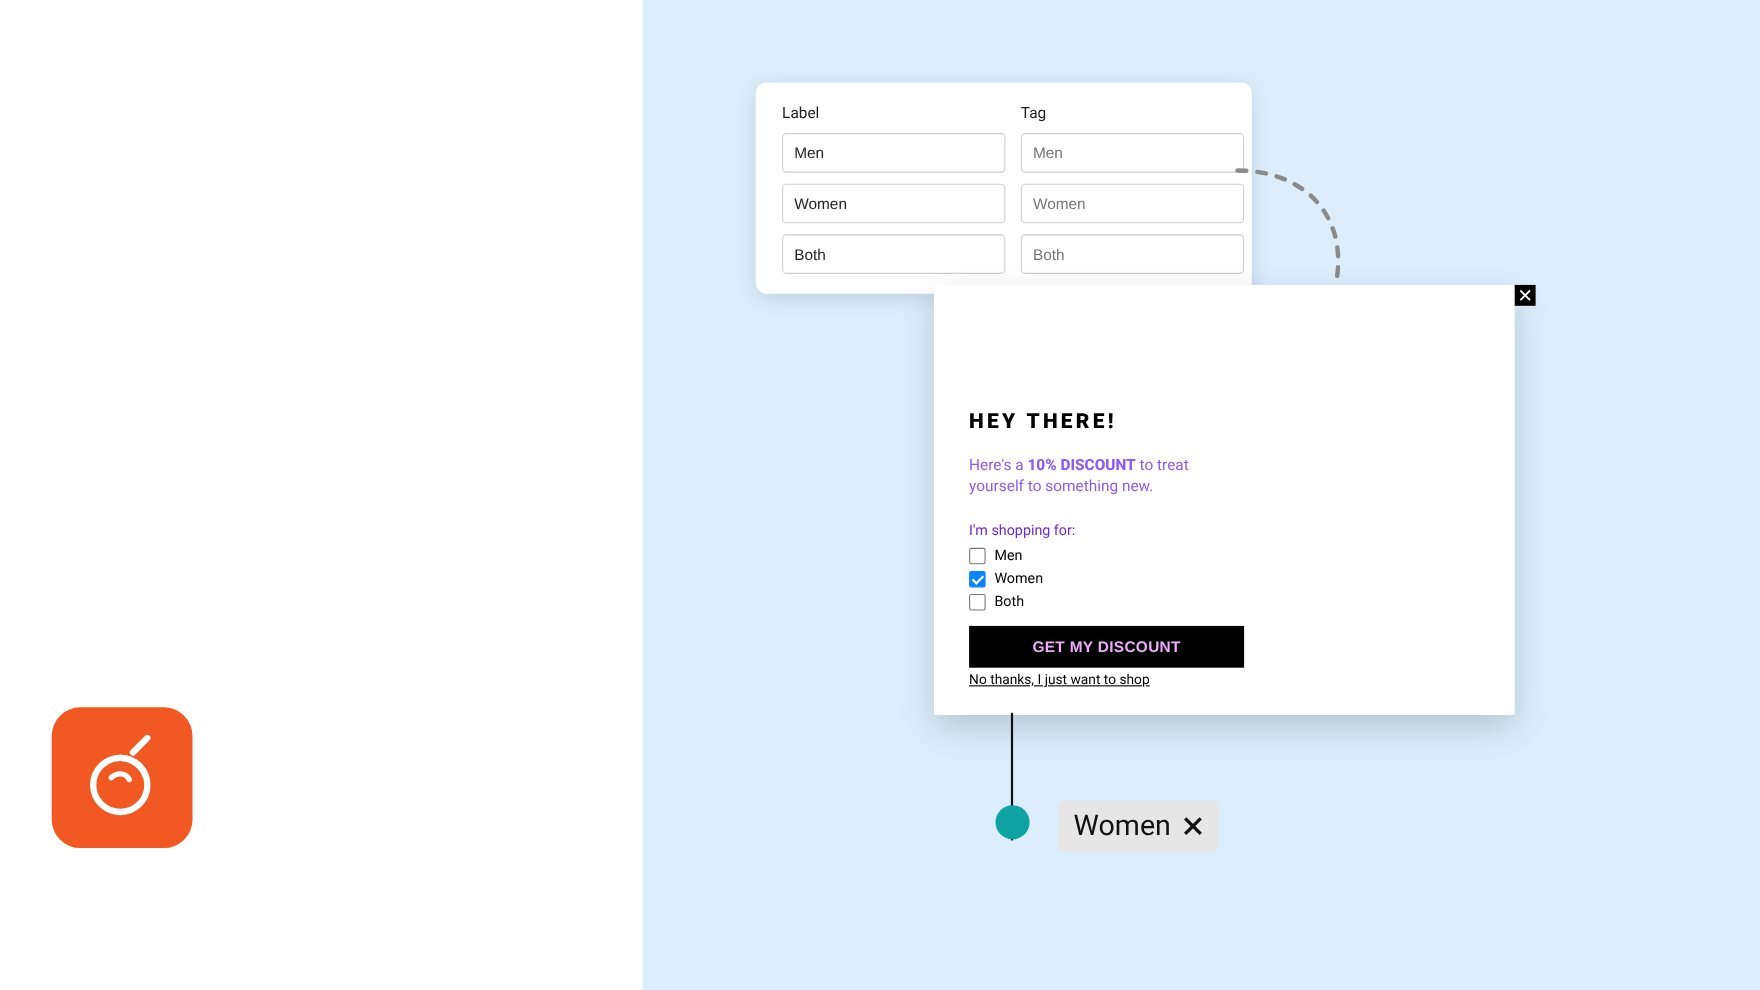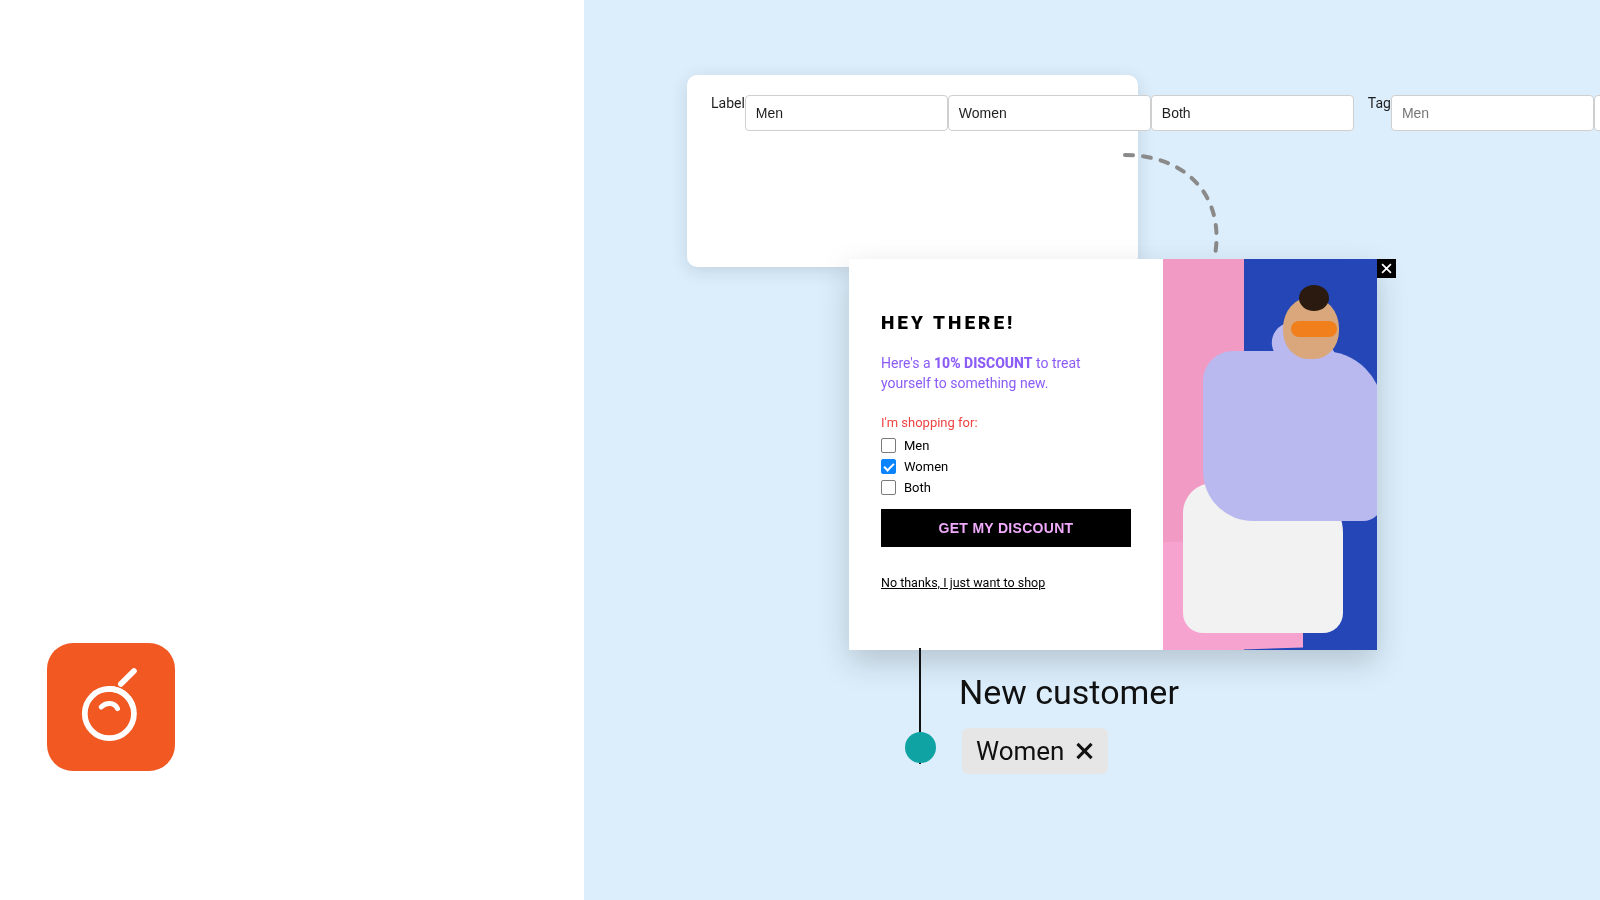--- a/index.html
+++ b/index.html
@@ -8,42 +8,42 @@
   .right-bg { position: absolute; left: 584px; top: 0; width: 1016px; height: 900px; background: #dceefc; }
 
   
   .headline { position: absolute; left: 49px; top: 330px; width: 520px; font-size: 46px; line-height: 1.12; color: #000; font-weight: 400; letter-spacing: -0.5px; }
   .logo { position: absolute; left: 47px; top: 643px; width: 128px; height: 128px; background: #f25822; border-radius: 26px; display: flex; align-items: center; justify-content: center; }
   .logo svg { width: 82px; height: 82px; }
 
   
   .labeltag-card { position: absolute; left: 687px; top: 75px; width: 451px; height: 192px; background: #fff; border-radius: 10px; box-shadow: 0 4px 18px rgba(0,0,0,0.12); padding: 20px 24px 20px 24px; }
   .lt-cols { display: flex; gap: 14px; }
-  .lt-col { flex: 1; display: flex; }
+  .lt-col { flex: 1; display: flex; flex-direction: column; }
   .lt-head { font-size: 14px; color: #1e1e1e; margin-bottom: 10px; font-weight: 400; }
   .lt-input { height: 36px; border: 1px solid #cfcfcf; border-radius: 4px; padding: 0 10px; font-size: 14px; color: #1e1e1e; margin-bottom: 10px; background: #fff; }
   .lt-input.placeholder { color: #9a9a9a; }
 
   
   .connector { position: absolute; left: 1115px; top: 145px; width: 120px; height: 120px; pointer-events: none; }
 
   
-  .popup { position: absolute; left: 849px; top: 259px; width: 528px; height: 391px; background: #fff; box-shadow: 0 12px 30px rgba(0,0,0,0.18); display: flex; }
+  .popup { position: absolute; left: 849px; top: 259px; width: 528px; height: 391px; background: #fff; box-shadow: 0 12px 30px rgba(0,0,0,0.18); display: flex; align-items: flex-end; }
   .popup-left { flex: 1.1; padding: 52px 32px 24px 32px; }
   .popup-title { font-weight: 900; letter-spacing: 3px; font-size: 19px; color: #000; margin-bottom: 20px; }
   .popup-sub { font-size: 14px; line-height: 1.4; color: #8b5cf6; margin-bottom: 22px; }
   .popup-sub b { font-weight: 800; }
   .email-input { width: 100%; height: 32px; border: 1.5px solid #000; padding: 0 8px; font-size: 13px; color: #000; margin-bottom: 18px; background: #fff; }
-  .shop-label { font-size: 13px; color: #ef4444; margin-bottom: 8px; }
+  .shop-label { font-size: 13px; color: #6d28d9; margin-bottom: 8px; }
   .opt { display: flex; align-items: center; gap: 8px; margin-bottom: 6px; font-size: 13px; }
   .chk { width: 15px; height: 15px; border: 1.5px solid #7a7a7a; border-radius: 2px; background: #fff; display: inline-flex; align-items: center; justify-content: center; }
   .chk.checked { background: #0a84ff; border-color: #0a84ff; }
   .chk.checked::after { content: ""; width: 4px; height: 8px; border: solid #fff; border-width: 0 2px 2px 0; transform: rotate(45deg); margin-top: -2px; }
   .cta-btn { margin-top: 14px; width: 100%; height: 38px; background: #000; color: #f0abfc; font-weight: 700; font-size: 14px; letter-spacing: 0.3px; border: none; display: flex; align-items: center; justify-content: center; }
-  .no-thanks { margin-top: 28px; font-size: 12.5px; color: #000; text-decoration: underline; display: inline-block; }
+  .no-thanks { margin-top: 4px; font-size: 12.5px; color: #000; text-decoration: underline; display: inline-block; }
   .popup-right { width: 214px; position: relative; overflow: hidden; }
   .img-blue { position: absolute; right: 0; top: 0; width: 62%; height: 100%; background: #2446b6; }
   .img-pink { position: absolute; left: 0; top: 0; width: 48%; height: 100%; background: #f19bc4; }
   .img-pinkbox { position: absolute; left: -10px; bottom: 0; width: 150px; height: 110px; background: #f6a4cf; transform: skewY(-2deg); }
   .close-btn { position: absolute; top: 0; right: -19px; width: 19px; height: 19px; background: #000; display: flex; align-items: center; justify-content: center; }
   .close-btn svg { width: 11px; height: 11px; }
 
   
   .person { position: absolute; left: 10px; top: 28px; width: 210px; height: 360px; }
   .head { position: absolute; left: 110px; top: 10px; width: 56px; height: 62px; background: #d9a77b; border-radius: 50% 50% 45% 45%; }
@@ -142,20 +142,19 @@
     <div class="close-btn">
       <svg viewBox="0 0 10 10">
           <path d="M1 1 L9 9 M9 1 L1 9" stroke="#fff" stroke-width="1.6"></path>
         </svg>
     </div>
   </div>
 
   <div class="flowline"></div>
   <div class="flowdot"></div>
 
-  <div class="newcust">New customer</div>
   <div class="chips">
     <div class="chip">
       <span>Women</span>
       <span class="chip-x"></span>
     </div>
   </div>
 </div>
 
 </body></html>

